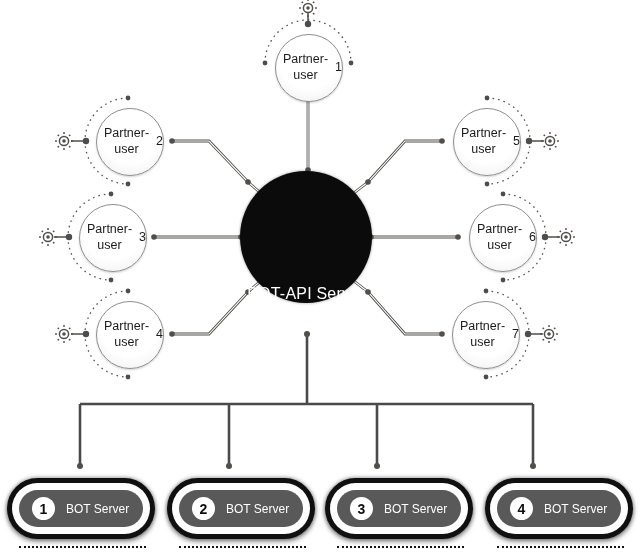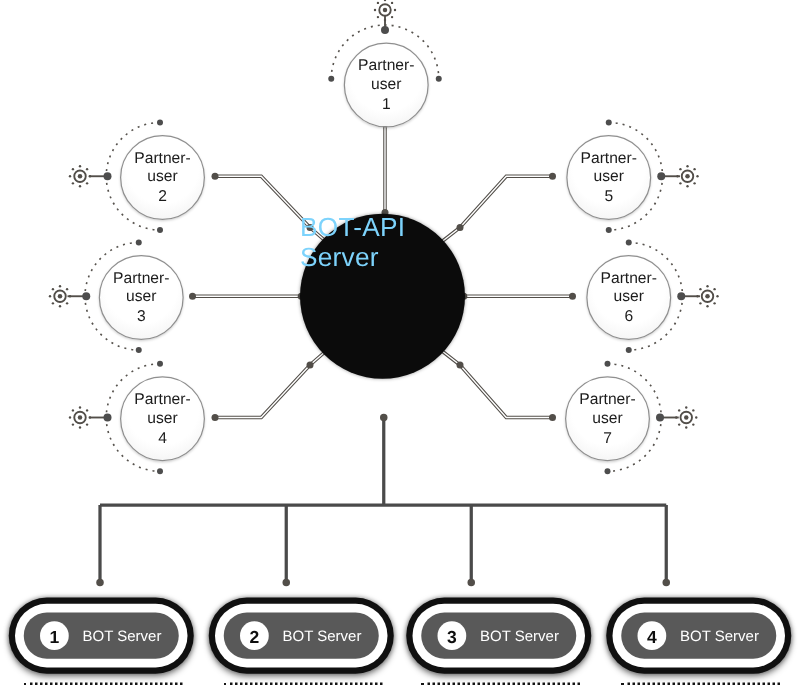--- a/index.html
+++ b/index.html
@@ -4,34 +4,34 @@
 <style>
   html,body{margin:0;padding:0;background:#ffffff;}
   .stage{position:relative;width:640px;height:552px;background:#ffffff;overflow:hidden;
          font-family:"Liberation Sans",sans-serif;}
   .stage svg{position:absolute;left:0;top:0;z-index:1;}
 
   
   .pnode{position:absolute;width:66px;height:66px;border-radius:50%;
          background:radial-gradient(circle at 50% 38%,#ffffff 55%,#ededed 100%);
          border:1.6px solid #8f8f8f;z-index:2;
-         display:flex;flex-direction:column;align-items:center;justify-content:center;
+         display:flex;flex-direction:row;align-items:center;justify-content:center;
          font-size:12.5px;line-height:1.25;color:#1c1c1c;text-align:center;
          box-shadow:0 1px 2px rgba(0,0,0,.18);}
   .p1{left:275px;top:34px;}
   .p2{left:96px; top:108px;}
   .p3{left:79px; top:204px;}
   .p4{left:96px; top:301px;}
   .p5{left:453px;top:108px;}
   .p6{left:469px;top:204px;}
   .p7{left:452px;top:301px;}
 
   .cnode{position:absolute;left:240px;top:171px;width:132px;height:132px;border-radius:50%;
-         background:#0b0b0b;z-index:2;display:flex;align-items:flex-start;justify-content:center;
-         color:#7dd3fc;font-size:21px;letter-spacing:.2px;
+         background:#0b0b0b;z-index:2;display:flex;align-items:flex-end;justify-content:center;
+         color:#ffffff;font-size:16px;letter-spacing:.2px;
          box-shadow:0 0 3px rgba(0,0,0,.4);}
 
   
   .pill{position:absolute;top:478px;width:148px;height:61px;border-radius:32px;
         background:#101010;padding:0;z-index:2;box-sizing:border-box;
         box-shadow:0 0 4px rgba(0,0,0,.5),0 3px 5px rgba(0,0,0,.35);}
   .pill::after{content:"";position:absolute;left:12px;right:9px;bottom:-9px;
         border-top:2.6px dotted #151515;}
   .pill-mid{position:absolute;left:5px;top:5px;right:5px;bottom:5px;border-radius:27px;
         background:#ffffff;}

